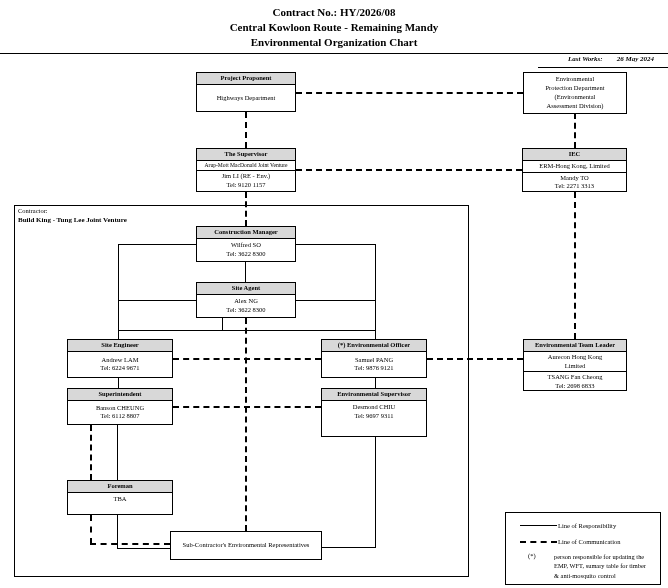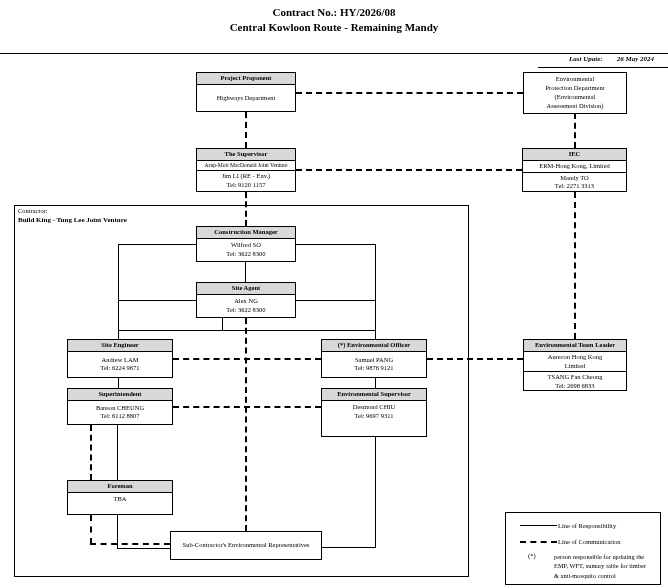--- a/index.html
+++ b/index.html
@@ -46,24 +46,25 @@
   .legend-note .txt{flex:1 1 auto;line-height:1.45;font-size:6.4px;}
 </style>
 </head>
 <body>
 
 <div id="page">
 
   <div class="title-block">
     <div>Contract No.: HY/2026/08</div>
     <div>Central Kowloon Route - Remaining Mandy</div>
+    <div>Environmental Organization Chart</div>
   </div>
   <div class="rule" style="top:53px;left:0;width:668px;"></div>
   <div class="lastupdate">
-    <span>Last Upate:</span>
+    <span>Last Works:</span>
     <span>26 May 2024</span>
   </div>
   <div class="rule" style="top:67px;left:538px;width:130px;"></div>
 
   <div class="vd" style="left:245px;top:112px;height:36px;"></div>
   <div class="hd" style="left:296px;top:92px;width:227px;"></div>
   <div class="vd" style="left:574px;top:113px;height:35px;"></div>
   <div class="hd" style="left:296px;top:169px;width:226px;"></div>
   <div class="vd" style="left:245px;top:192px;height:34px;"></div>
   <div class="vd" style="left:574px;top:192px;height:147px;"></div>

